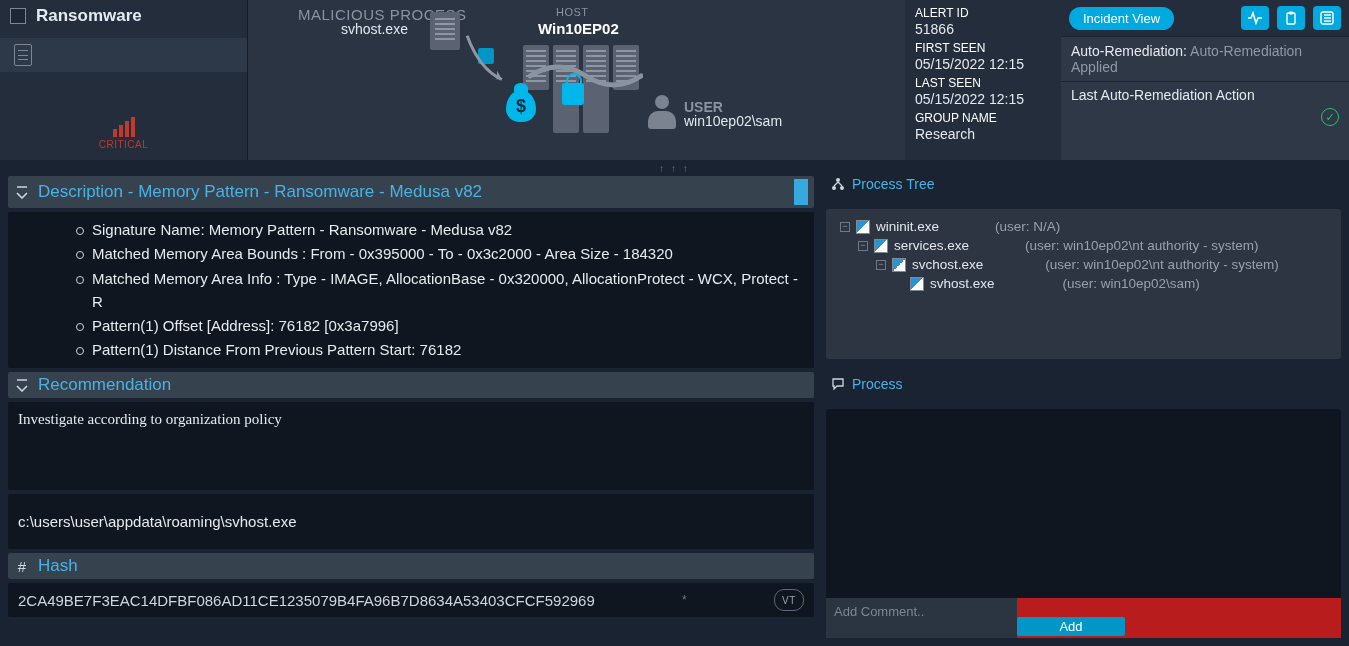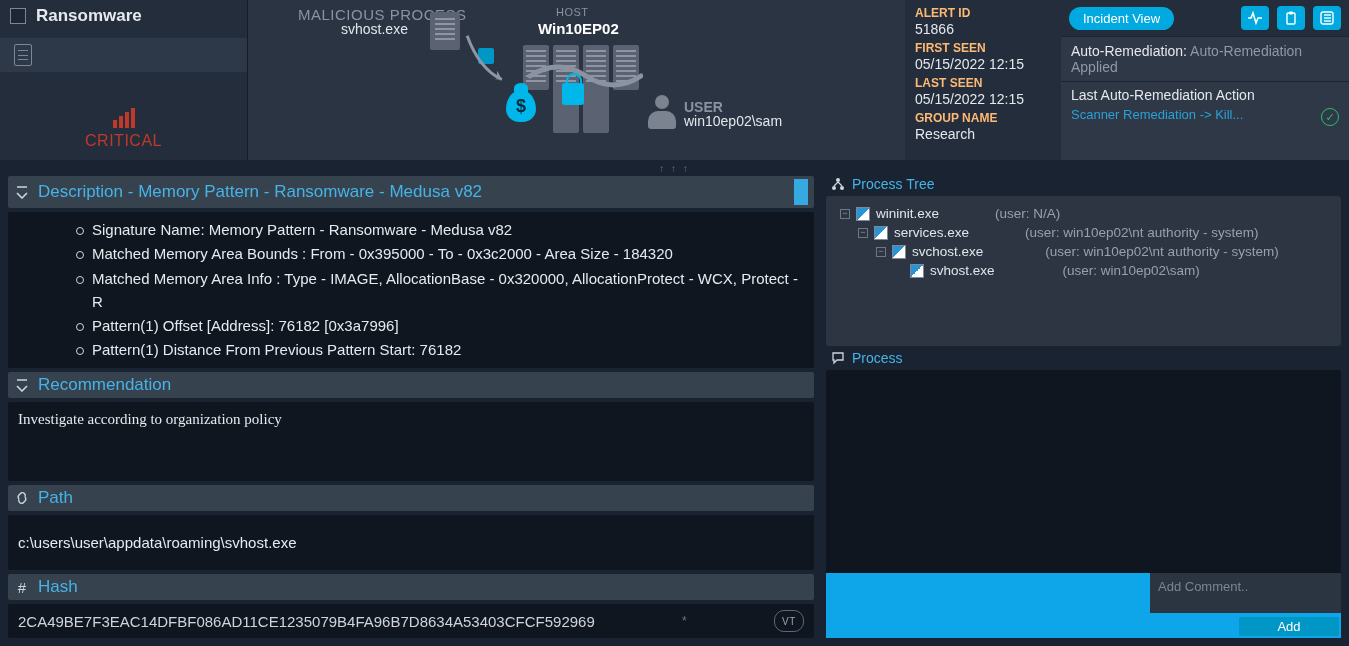--- a/index.html
+++ b/index.html
@@ -58,21 +58,21 @@
   }
   .doc-icon::before, .doc-icon::after {
     content:""; position:absolute; left:3px; right:3px; height:1px; background:#7d8694;
   }
   .doc-icon::before { top:5px; }
   .doc-icon::after { top:10px; box-shadow: 0 4px 0 #7d8694; }
   .critical-row {
     margin-top: auto;
     padding: 0 6px 10px 6px;
     color: #c0392b;
-    font-size: 16px;
+    font-size: 10px;
     letter-spacing: 0.5px;
   }
   .critical-bars {
     display: inline-flex; gap: 2px; align-items: flex-end; margin-bottom: 2px;
   }
   .critical-bars span { width:4px; background:#c0392b; }
   .critical-bars span:nth-child(1){height:8px;}
   .critical-bars span:nth-child(2){height:12px;}
   .critical-bars span:nth-child(3){height:16px;}
   .critical-bars span:nth-child(4){height:20px;}
@@ -169,21 +169,21 @@
   .user-icon .body{ width:28px; height:18px; background:#7b8391; border-radius:10px 10px 3px 3px; margin-top:2px;}
   .user-label{position:absolute; left:436px; top:99px; font-size:14px; color:#8a93a1;font-weight:bold;}
   .user-name{position:absolute; left:436px; top:113px; font-size:14px; color:#e2e7ec;}
   .info-cols {
     width: 156px;
     background:#232d3b;
     padding: 6px 10px;
     font-size: 13px;
     display:flex; flex-direction:column; gap: 1px;
   }
-  .info-label { color:#fdba74; font-size:12px; white-space:nowrap;font-weight:bold;}
+  .info-label { color:#ffffff; font-size:12px; white-space:nowrap;}
   .info-value { color:#e4e8ee; font-size:14px; margin-bottom:3px;}
   .right-panel {
     width: 288px;
     background:#2e3846;
     display:flex; flex-direction:column;
   }
   .btn-row {
     display:flex; gap:8px; align-items:center;
     padding: 6px 8px;
     background: #232d3b;
@@ -223,21 +223,21 @@
     display:flex; align-items:center; justify-content:center;
     color:#6d7786; font-size:10px; letter-spacing:2px;
   }
   .main-area {
     display:flex; gap:12px;
     padding: 0px 8px 8px 8px;
     background:#1a2332;
     height: calc(100% - 176px);
   }
   .col-left { width: 806px; display:flex; flex-direction:column; gap:4px;}
-  .col-right { flex:1; display:flex; flex-direction:column; gap:4px;}
+  .col-right { flex:1; display:flex; flex-direction:column; gap:17px;}
   .sect-header {
     display:flex; align-items:center; gap:8px;
     background:#37424f;
     padding: 3px 6px;
     font-size: 17px;
     color:#46b3e6;
     border-radius: 2px;
   }
   .hdr-icon {
     width:16px; height:16px; flex:none;
@@ -283,32 +283,32 @@
   .indent-1{padding-left:18px;}
   .indent-2{padding-left:36px;}
   .indent-3{padding-left:54px;}
   .minus { width:10px; height:10px; border:1px solid #6e7886; display:flex;align-items:center;justify-content:center;font-size:9px;color:#8e97a4;line-height:1;}
   .proc-ico { width:14px;height:14px; background: linear-gradient(135deg,#2a93d4 50%,#fff 50%); border:1px solid #7e8896; flex:none;}
   .comments-body {
     background:#10161f; flex:1; border-radius:3px;
     display:flex; flex-direction:column; min-height:110px;
   }
   .add-comment {
-    margin-top:auto; display:flex; flex-direction:column;
-    background:#0ea5e9;
+    margin-top:auto; display:flex; flex-direction:row;
+    background:#b91c1c;
     align-items:flex-end;
   }
   .add-comment textarea {
     background:#2b3441; border:none; resize:none; height:40px;
     color:#d0d4da; padding:6px 8px; font-family:inherit; font-size:13px;
     outline:none;
   }
   .add-comment textarea::placeholder { color:#7c8593; }
   .add-btn {
-    align-self:flex-end; width:100px; margin:4px 2px 2px 0;
+    align-self:flex-end; width:108px; margin:4px 2px 2px 0;
     background:#0097c7; color:#fff; border:none; padding:2px 0;
     font-size:13px; border-radius:2px; cursor:pointer;
   }
   .sect-header .txt { flex:none; }
   .right-hdr {
     display:flex; align-items:center; gap:6px;
     color:#46b3e6; font-size:14px;
     padding: 0px 4px;
   }
 </style>
@@ -404,21 +404,20 @@
             <line x1="4" y1="10" x2="11" y2="10" stroke="#fff" stroke-width="1.4"></line>
           </svg>
       </div>
     </div>
     <div class="rem-row">
       <span class="lbl">Auto-Remediation:</span>
       <span class="val">Auto-Remediation Applied</span>
     </div>
     <div class="rem-sub">
       <div>Last Auto-Remediation Action</div>
-      <a class="rem-link">Scanner Remediation -&gt; Kill...</a>
       <div class="check-circle">✓</div>
     </div>
   </div>
 </div>
 
 <div class="collapse-bar">↑ ↑ ↑</div>
 
 <div class="main-area">
 
   <div class="col-left">
@@ -444,28 +443,20 @@
     <div class="sect-header">
       <div class="hdr-icon">
         <svg width="14" height="14" viewBox="0 0 14 14">
             <path d="M2 2 h10 M2 8 l5 5 l5 -5" stroke="#cfd5de" stroke-width="1.6" fill="none"></path>
           </svg>
       </div>
       <span class="txt">Recommendation</span>
     </div>
     <div class="sect-body monobody" style="height:88px;font-family:Liberation Serif, serif;">Investigate according to organization policy</div>
 
-    <div class="sect-header">
-      <div class="hdr-icon">
-        <svg width="14" height="14" viewBox="0 0 14 14">
-            <path d="M4 8 a3 3 0 0 1 0 -4 l2 -2 a3 3 0 0 1 4 4 M10 6 a3 3 0 0 1 0 4 l-2 2 a3 3 0 0 1 -4 -4" stroke="#cfd5de" stroke-width="1.4" fill="none"></path>
-          </svg>
-      </div>
-      <span class="txt">Path</span>
-    </div>
     <div class="sect-body monobody" style="padding:16px 10px;">c:\users\user\appdata\roaming\svhost.exe</div>
 
     <div class="sect-header">
       <div class="hdr-icon" style="font-size:15px;">#</div>
       <span class="txt">Hash</span>
     </div>
     <div class="hash-cell">
       <span>2CA49BE7F3EAC14DFBF086AD11CE1235079B4FA96B7D8634A53403CFCF592969</span>
       <span style="color:#6c7683;margin-left:auto;font-size:12px;">*</span>
       <div class="vt-badge">VT</div>

